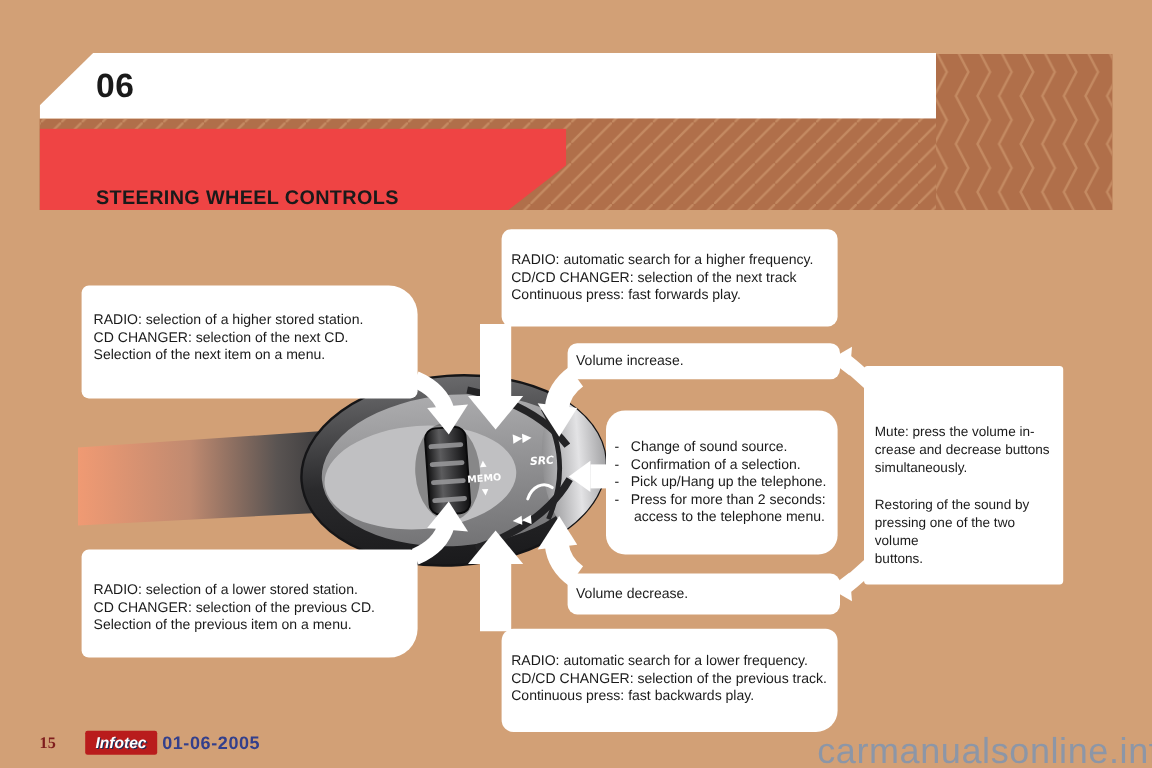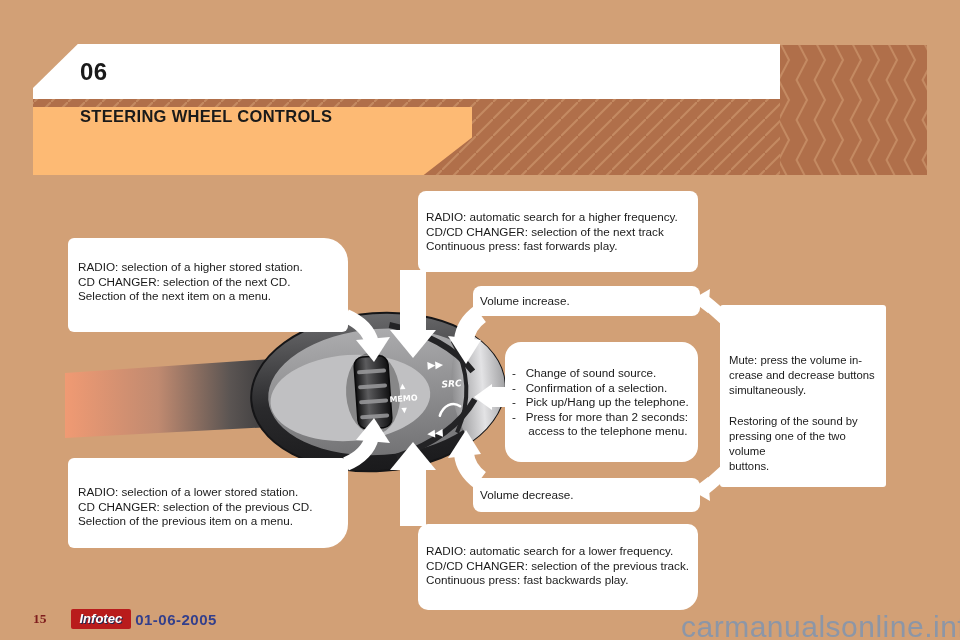--- a/index.html
+++ b/index.html
@@ -7,25 +7,25 @@
        font-family:"Liberation Sans", sans-serif;color:#1a1a1a;position:relative;}
   .layer{position:absolute;left:0;top:0;width:960px;height:640px;pointer-events:none;}
   .hatch-layer{z-index:1;}
   .stalk-layer{z-index:2;}
   .arrow-layer{z-index:5;}
 
   
   .title-banner{position:absolute;left:33px;top:44px;width:747px;height:55px;background:#ffffff;
     clip-path:polygon(0 80%,6% 0,100% 0,100% 100%,0 100%);z-index:3;
     display:flex;align-items:center;padding-left:47px;box-sizing:border-box;}
-  .title-banner .num{font-size:24px;font-weight:bold;letter-spacing:.5px;}
+  .title-banner .num{font-size:28px;font-weight:bold;letter-spacing:.5px;}
   .title-banner .ttl{font-size:28px;font-weight:bold;letter-spacing:.5px;}
-  .subtitle-banner{position:absolute;left:33px;top:107px;width:439px;height:68px;background:#fdba74;
+  .subtitle-banner{position:absolute;left:33px;top:107px;width:439px;height:68px;background:#ef4444;
     clip-path:polygon(0 0,100% 0,100% 45%,89% 100%,0 100%);z-index:3;
-    display:flex;align-items:flex-start;padding-left:47px;box-sizing:border-box;}
+    display:flex;align-items:flex-end;padding-left:47px;box-sizing:border-box;}
   .subtitle-banner span{font-size:16.5px;font-weight:bold;letter-spacing:.3px;}
 
   
   .callout{position:absolute;background:#ffffff;z-index:4;box-sizing:border-box;}
   .callout-text{font-size:11.7px;line-height:14.6px;white-space:pre-line;}
   .pre .callout-text{white-space:pre;}
   #co-preset-up  {left:68px;top:238px;width:280px;height:94px;border-radius:6px 24px 6px 6px;padding:22px 8px 0 10px;}
   #co-seek-up    {left:418px;top:191px;width:280px;height:81px;border-radius:8px;padding:19px 6px 0 8px;}
   #co-volume-up  {left:473px;top:286px;width:227px;height:30px;border-radius:8px;display:flex;align-items:center;padding-left:7px;}
   #co-source     {left:505px;top:342px;width:193px;height:120px;border-radius:16px;padding:24px 4px 0 7px;}

